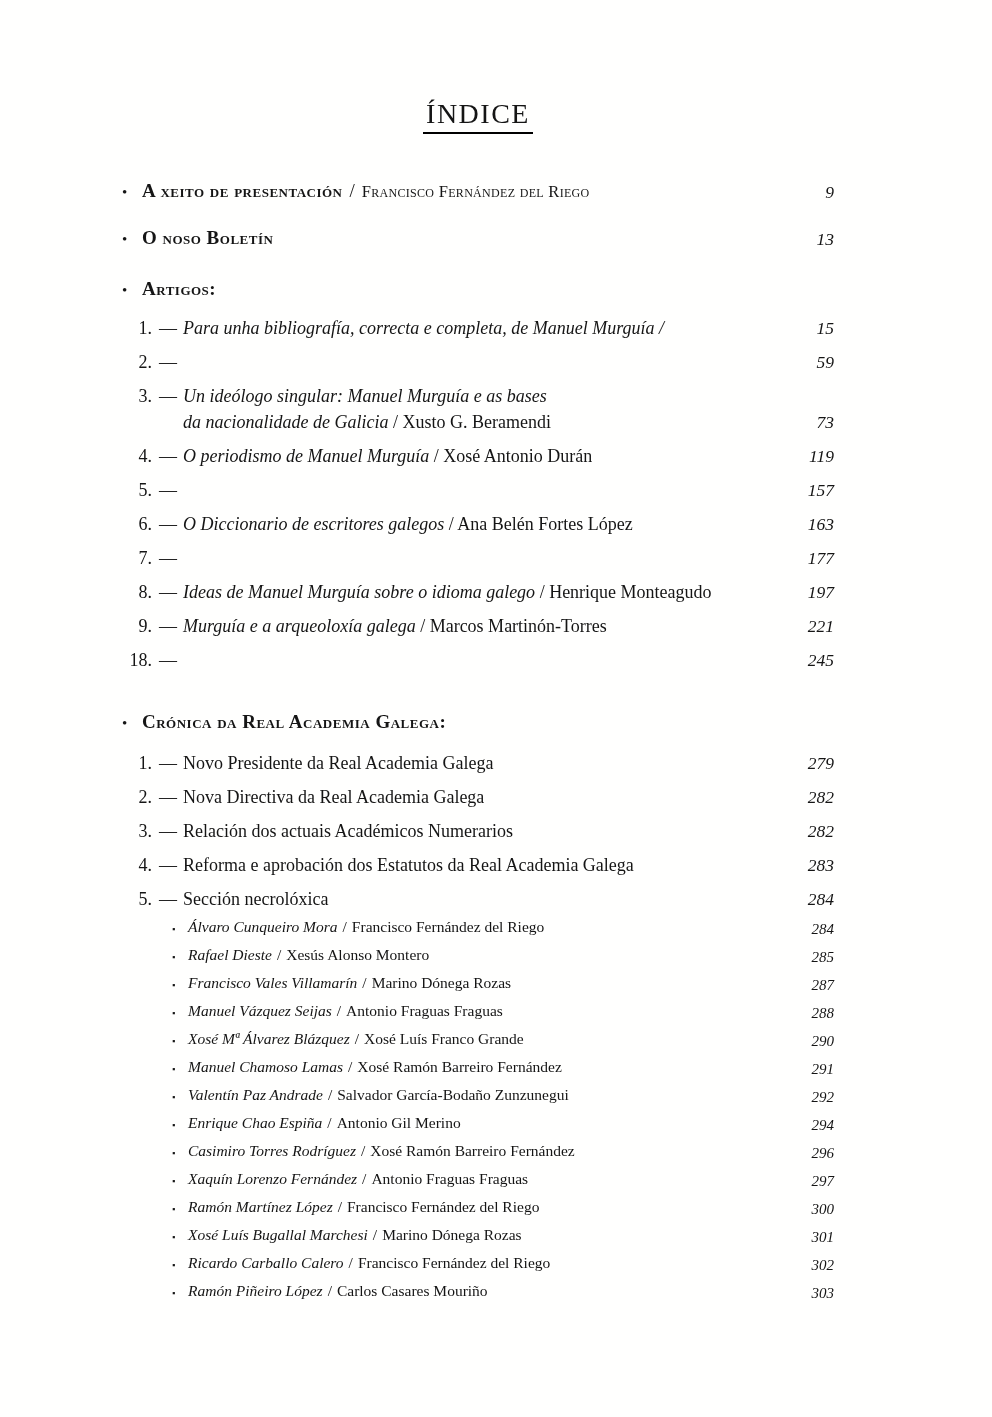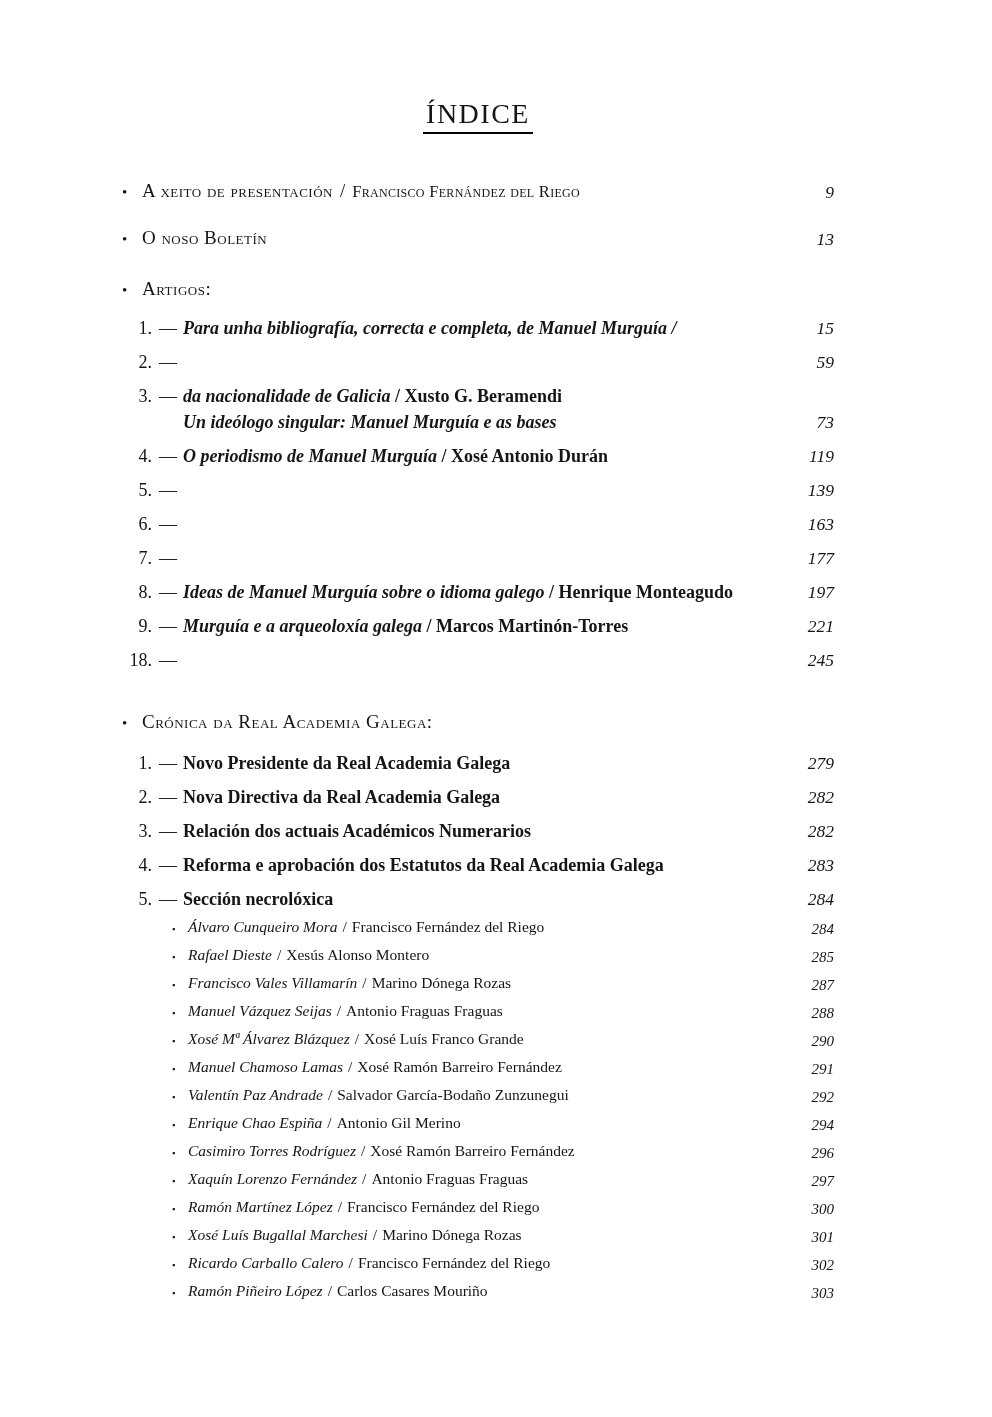--- a/index.html
+++ b/index.html
@@ -10,34 +10,34 @@
   }
   .content { position: absolute; left: 122px; top: 98px; width: 712px; }
 
   .title-row { text-align: center; margin-bottom: 44px; }
   .title {
     display: inline-block; font-size: 28px; letter-spacing: 1.5px;
     border-bottom: 2px solid #000; padding: 0 3px 2px 3px;
   }
 
   .row { display: flex; align-items: baseline; font-size: 19px; line-height: 26px; }
-  .sc { font-variant: small-caps; letter-spacing: 0.5px; }
+  .sc { font-variant: small-caps; letter-spacing: 0.5px; font-weight: bold; }
   .author-sc { font-variant: small-caps; font-size: 16.5px; letter-spacing: 0.3px; }
   .bullet { width: 20px; flex: none; font-size: 15px; }
   .sep { margin: 0 7px; }
 
   .row-presentacion { margin-bottom: 20px; }
   .row-boletin { margin-bottom: 24px; }
   .row-artigos-heading { margin-bottom: 12px; }
   .row-cronica-heading { margin-top: 36px; margin-bottom: 14px; }
 
   .entry { display: flex; align-items: baseline; font-size: 18px; line-height: 26px; margin-bottom: 8px; }
   .num { width: 30px; text-align: right; flex: none; }
   .dash { flex: none; margin: 0 6px 0 7px; }
-  .body { flex: 1; min-width: 0; font-weight: bold; }
+  .body { flex: 1; min-width: 0; }
   .line { white-space: nowrap; }
   .it { font-style: italic; }
 
   .pg {
     margin-left: auto; padding-left: 8px; flex: none;
     font-style: italic; font-size: 17.5px; align-self: flex-end;
   }
 
   .necro { margin-left: 50px; font-size: 15.5px; line-height: 26px; margin-bottom: 2px; }
   .nrow { display: flex; align-items: baseline; }
@@ -86,44 +86,47 @@
     <div class="entry">
       <span class="num">2.</span>
       <span class="dash">—</span>
       <span class="pg">59</span>
     </div>
 
     <div class="entry">
       <span class="num">3.</span>
       <span class="dash">—</span>
       <div class="body">
+        <div class="line"><span class="it">Un ideólogo singular: Manuel Murguía e as bases</span></div>
         <div class="line"><span class="it">da nacionalidade de Galicia</span><span> / Xusto G. Beramendi</span></div>
-        <div class="line"><span class="it">Un ideólogo singular: Manuel Murguía e as bases</span></div>
       </div>
       <span class="pg">73</span>
     </div>
 
     <div class="entry">
       <span class="num">4.</span>
       <span class="dash">—</span>
       <div class="body">
         <div class="line"><span class="it">O periodismo de Manuel Murguía</span><span> / Xosé Antonio Durán</span></div>
       </div>
       <span class="pg">119</span>
     </div>
 
     <div class="entry">
       <span class="num">5.</span>
       <span class="dash">—</span>
-      <span class="pg">139</span>
+      <span class="pg">157</span>
     </div>
 
     <div class="entry">
       <span class="num">6.</span>
       <span class="dash">—</span>
+      <div class="body">
+        <div class="line"><span class="it">O Diccionario de escritores galegos</span><span> / Ana Belén Fortes López</span></div>
+      </div>
       <span class="pg">163</span>
     </div>
 
     <div class="entry">
       <span class="num">7.</span>
       <span class="dash">—</span>
       <span class="pg">177</span>
     </div>
 
     <div class="entry">

